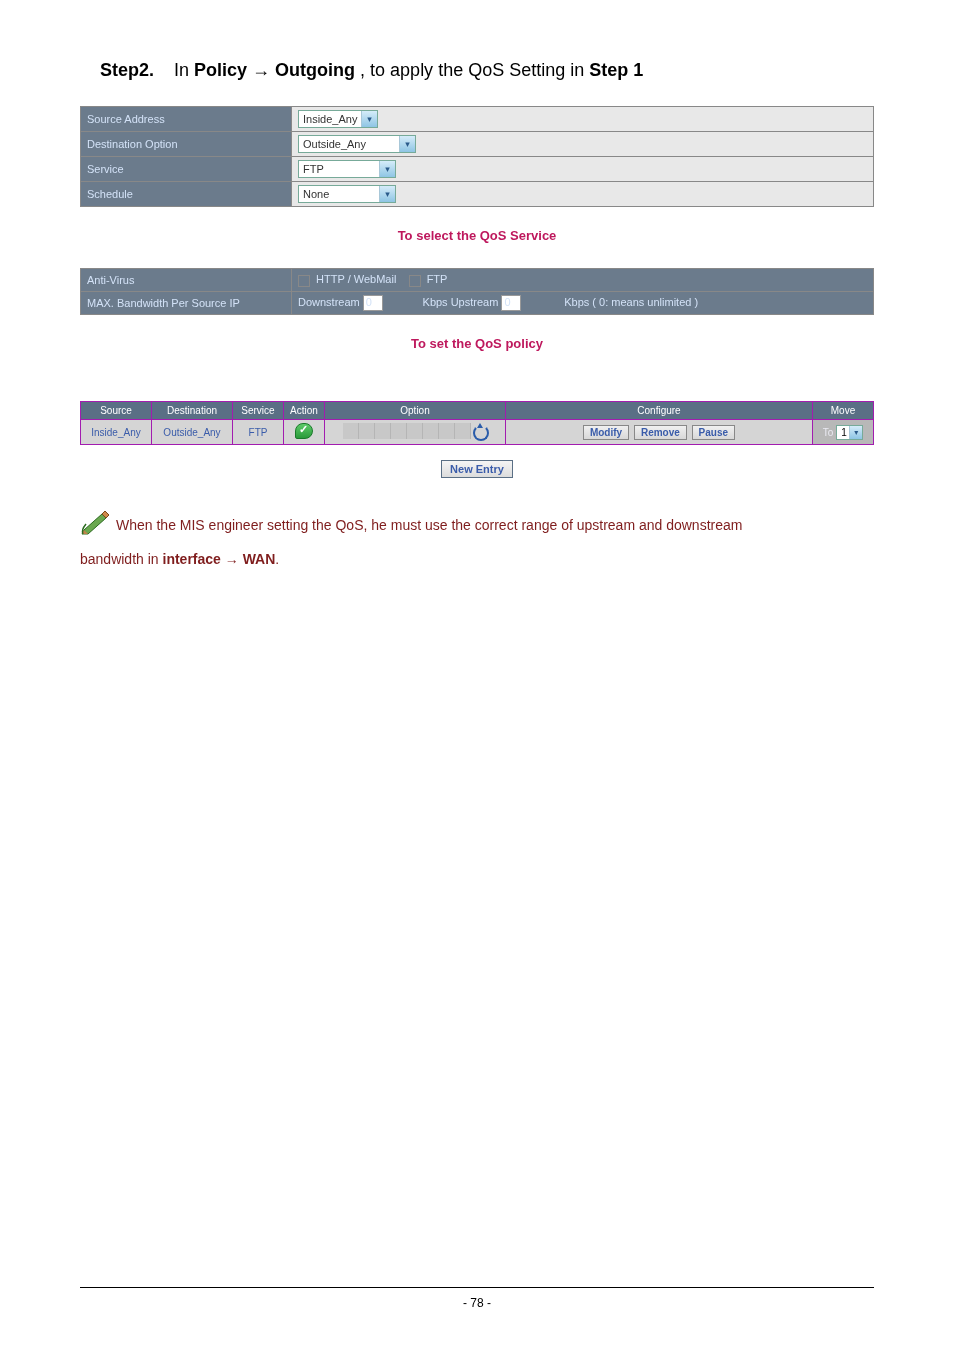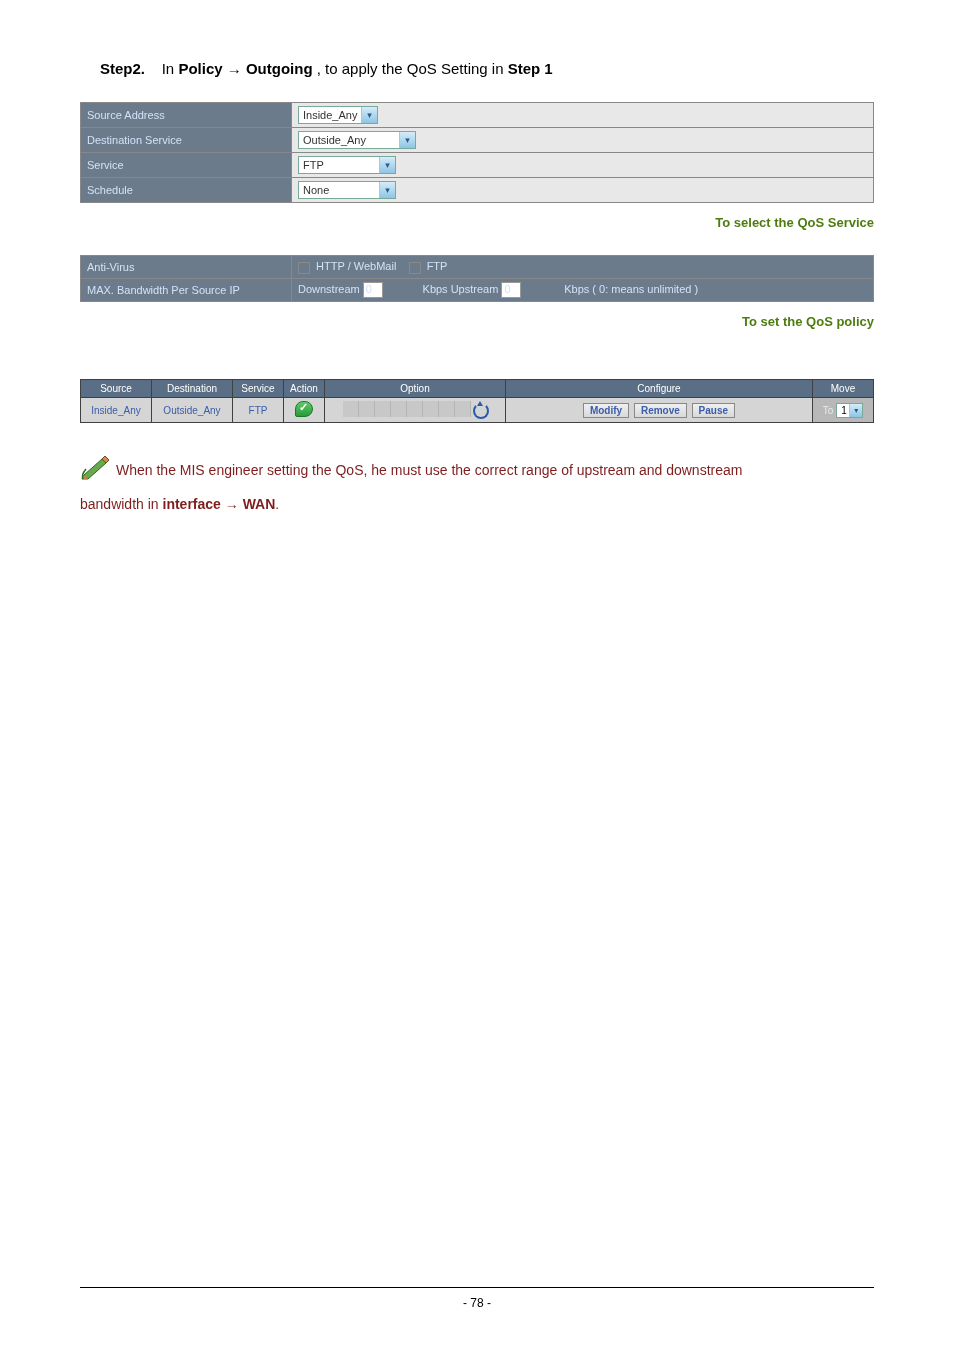--- a/index.html
+++ b/index.html
@@ -16,34 +16,34 @@
     padding: 60px 80px 40px 80px;
   }
   .header-line {
     font-size: 13px;
     text-align: right;
     padding-bottom: 8px;
     border-bottom: 1px solid #000;
     margin-bottom: 40px;
   }
   .step-line {
-    font-size: 15px;
+    font-size: 18px;
     margin-bottom: 25px;
     padding-left: 20px;
   }
   .bold { font-weight: bold; }
   .arrow { font-family: Arial; }
   
   
   table.form-tbl {
     width: 100%;
     border-collapse: separate;
     border-spacing: 1px;
     background: #888;
-    margin-bottom: 12px;
+    margin-bottom: 21px;
   }
   table.form-tbl td {
     padding: 3px 6px;
     font-size: 11px;
     vertical-align: middle;
     height: 22px;
   }
   td.label-cell {
     background: #6b7b8c;
     color: #d3e2f7;
@@ -97,33 +97,33 @@
     font-size: 11px;
     vertical-align: middle;
     min-width: 20px;
   }
   .av-cell {
     background: #6b7b8c;
     color: #d3e2f7;
   }
   
   .caption {
-    text-align: right;
+    text-align: center;
     font-weight: bold;
-    color: #4d7c0f;
+    color: #be185d;
     font-size: 13px;
     margin: 10px 0 25px 0;
   }
   
   
   table.policy-tbl {
     width: 100%;
     border-collapse: separate;
     border-spacing: 1px;
-    background: #404040;
+    background: #a21caf;
     font-size: 10px;
   }
   table.policy-tbl th {
     background: #5a6f85;
     color: #fff;
     font-weight: normal;
     padding: 3px 4px;
   }
   table.policy-tbl td {
     background: #d5d5d5;
@@ -244,21 +244,21 @@
         <tr>
       <td class="label-cell">Source Address</td>
       <td class="value-cell">
         <span class="dropdown">
           <span class="dd-text" style="width:62px">Inside_Any</span>
           <span class="dd-btn">▾</span>
         </span>
       </td>
     </tr>
     <tr>
-      <td class="label-cell">Destination Service</td>
+      <td class="label-cell">Destination Option</td>
       <td class="value-cell">
         <span class="dropdown">
           <span class="dd-text" style="width:100px">Outside_Any</span>
           <span class="dd-btn">▾</span>
         </span>
       </td>
     </tr>
     <tr>
       <td class="label-cell">Service</td>
       <td class="value-cell">
@@ -351,20 +351,23 @@
         <span>To</span>
         <span class="dropdown" style="height:15px">
           <span class="dd-text" style="width:12px;font-size:10px;color:#000">1</span>
           <span class="dd-btn" style="width:13px;height:13px;font-size:8px">▾</span>
         </span>
       </td>
     </tr>
   </tbody>
     </table>
 
+  <div class="new-entry-wrap">
+    <span class="new-entry-btn">New Entry</span>
+  </div>
 
 
   <div class="note-block">
     <span class="pencil-icon">
       <svg viewBox="0 0 32 28">
         <path d="M4 22 L22 6 L26 10 L8 26 L2 26 Z" fill="#6aa84f" stroke="#2a6a1f" stroke-width="1"></path>
         <path d="M22 6 L26 10 L29 7 L25 3 Z" fill="#d08a4a" stroke="#7a4a1a" stroke-width="1"></path>
         <path d="M2 26 L8 26 L4 22 Z" fill="#c0824a"></path>
         <path d="M6 16 Q1 22 3 26" fill="none" stroke="#2a6a1f" stroke-width="1.5"></path>
       </svg>

